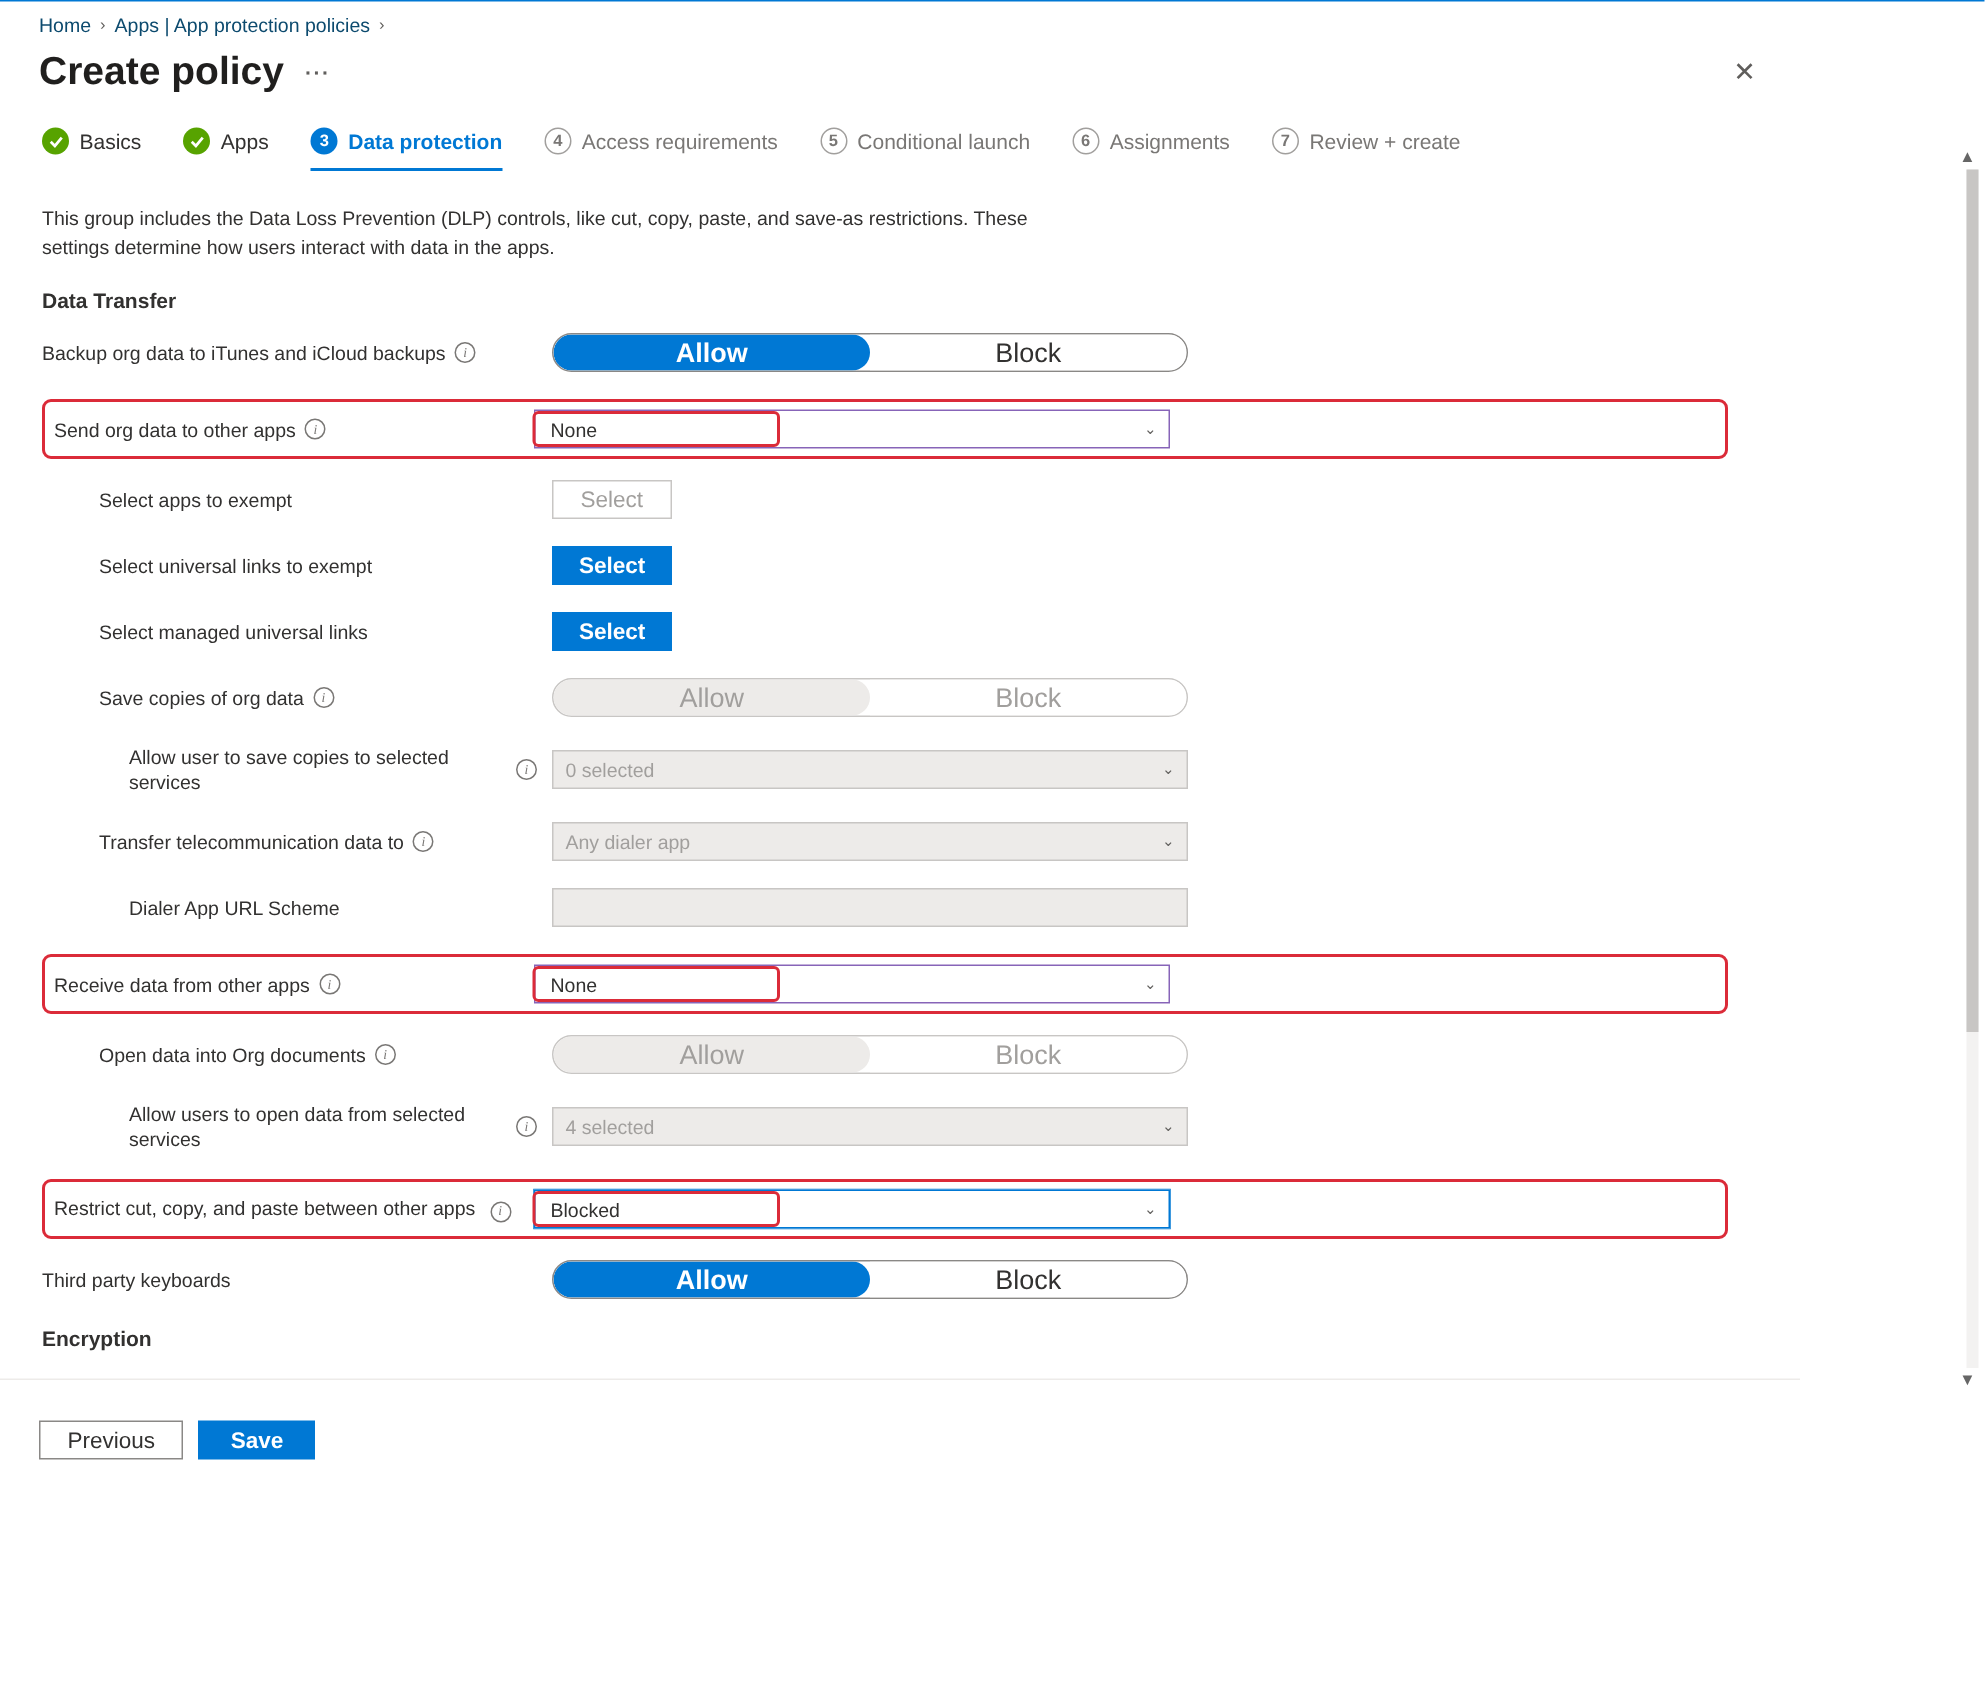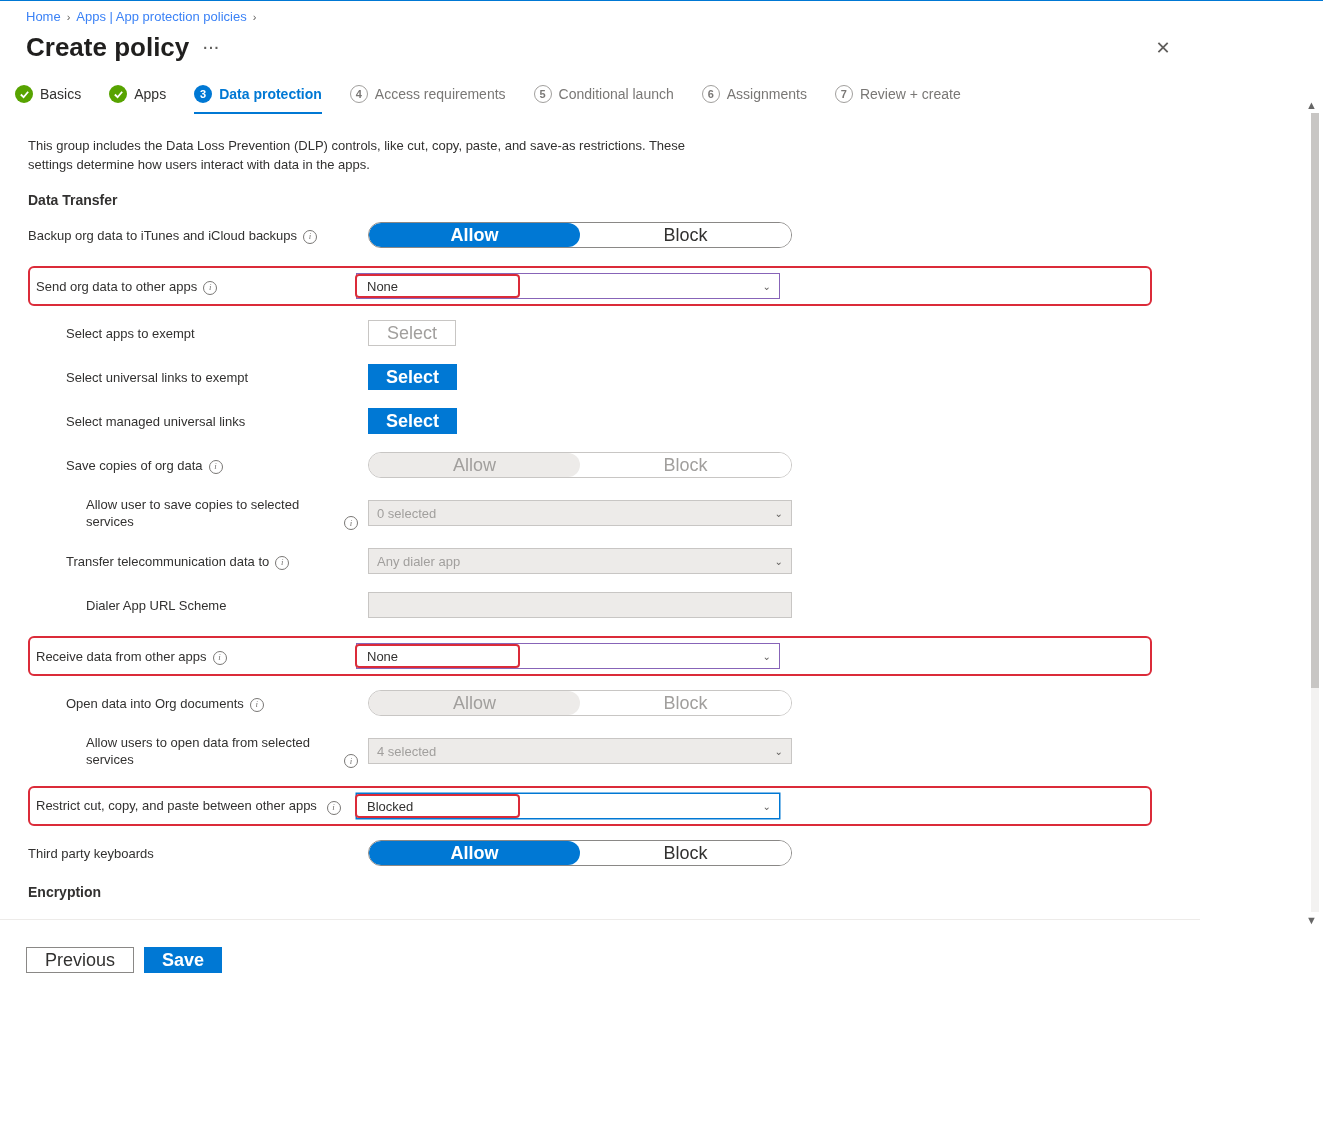--- a/index.html
+++ b/index.html
@@ -12,21 +12,21 @@
     border-top: 1px solid #0078d4;
   }
   .page { position: relative; padding: 0 0 70px 0; }
   .breadcrumb {
     display: flex;
     align-items: center;
     gap: 6px;
     padding: 8px 26px 6px;
     font-size: 13px;
   }
-  .breadcrumb a { color: #3b82f6; text-decoration: none; }
+  .breadcrumb a { color: #0c4a6e; text-decoration: none; }
   .breadcrumb .sep { color: #605e5c; font-size: 11px; }
   .header-row {
     display: flex;
     align-items: center;
     justify-content: space-between;
     padding: 2px 26px 14px;
   }
   .page-title {
     font-size: 26px;
     font-weight: 600;
@@ -41,21 +41,21 @@
     color: #605e5c;
     cursor: pointer;
     width: 28px; height: 28px;
     display: flex; align-items: center; justify-content: center;
     margin-right: 120px;
   }
   .wizard {
     display: flex;
     align-items: center;
     gap: 28px;
-    padding: 0 15px;
+    padding: 0 28px;
     border-bottom: 1px solid #ffffff;
   }
   .wiz-step {
     display: flex;
     align-items: center;
     gap: 7px;
     padding: 8px 0 10px;
     font-size: 14px;
     color: #797775;
     cursor: pointer;
@@ -114,21 +114,21 @@
 
   .row {
     display: flex;
     align-items: center;
     margin-bottom: 18px;
     min-height: 26px;
   }
   .row .label {
     width: 340px;
     display: flex;
-    align-items: flex-end;
+    align-items: center;
     gap: 6px;
     font-size: 13px;
     color: #323130;
     padding-right: 10px;
     line-height: 17px;
   }
   .row.indent1 .label { padding-left: 38px; }
   .row.indent2 .label { padding-left: 58px; }
   .label small.req { color: #a80000; font-size: 13px; display:block; }
 
@@ -214,21 +214,21 @@
     border: 1px solid #8a8886;
     background: #fff;
     padding: 0 8px;
     font-size: 13px;
   }
   .textbox.disabled { background: #edebe9; border-color: #c8c6c4; color:#a19f9d; }
 
   .btn {
     height: 26px;
     padding: 0 18px;
-    font-size: 18px;
+    font-size: 15px;
     border: none;
     cursor: pointer;
     display: inline-flex;
     align-items: center;
     justify-content: center;
     min-width: 68px;
   }
   .btn-primary { background: #0078d4; color: #fff; font-weight: 600; }
   .btn-disabled { background: #fff; border: 1px solid #c8c6c4; color: #a19f9d; font-weight: 400; cursor: default; }
   .btn-default-outline { background: #fff; border: 1px solid #8a8886; color: #323130; }

